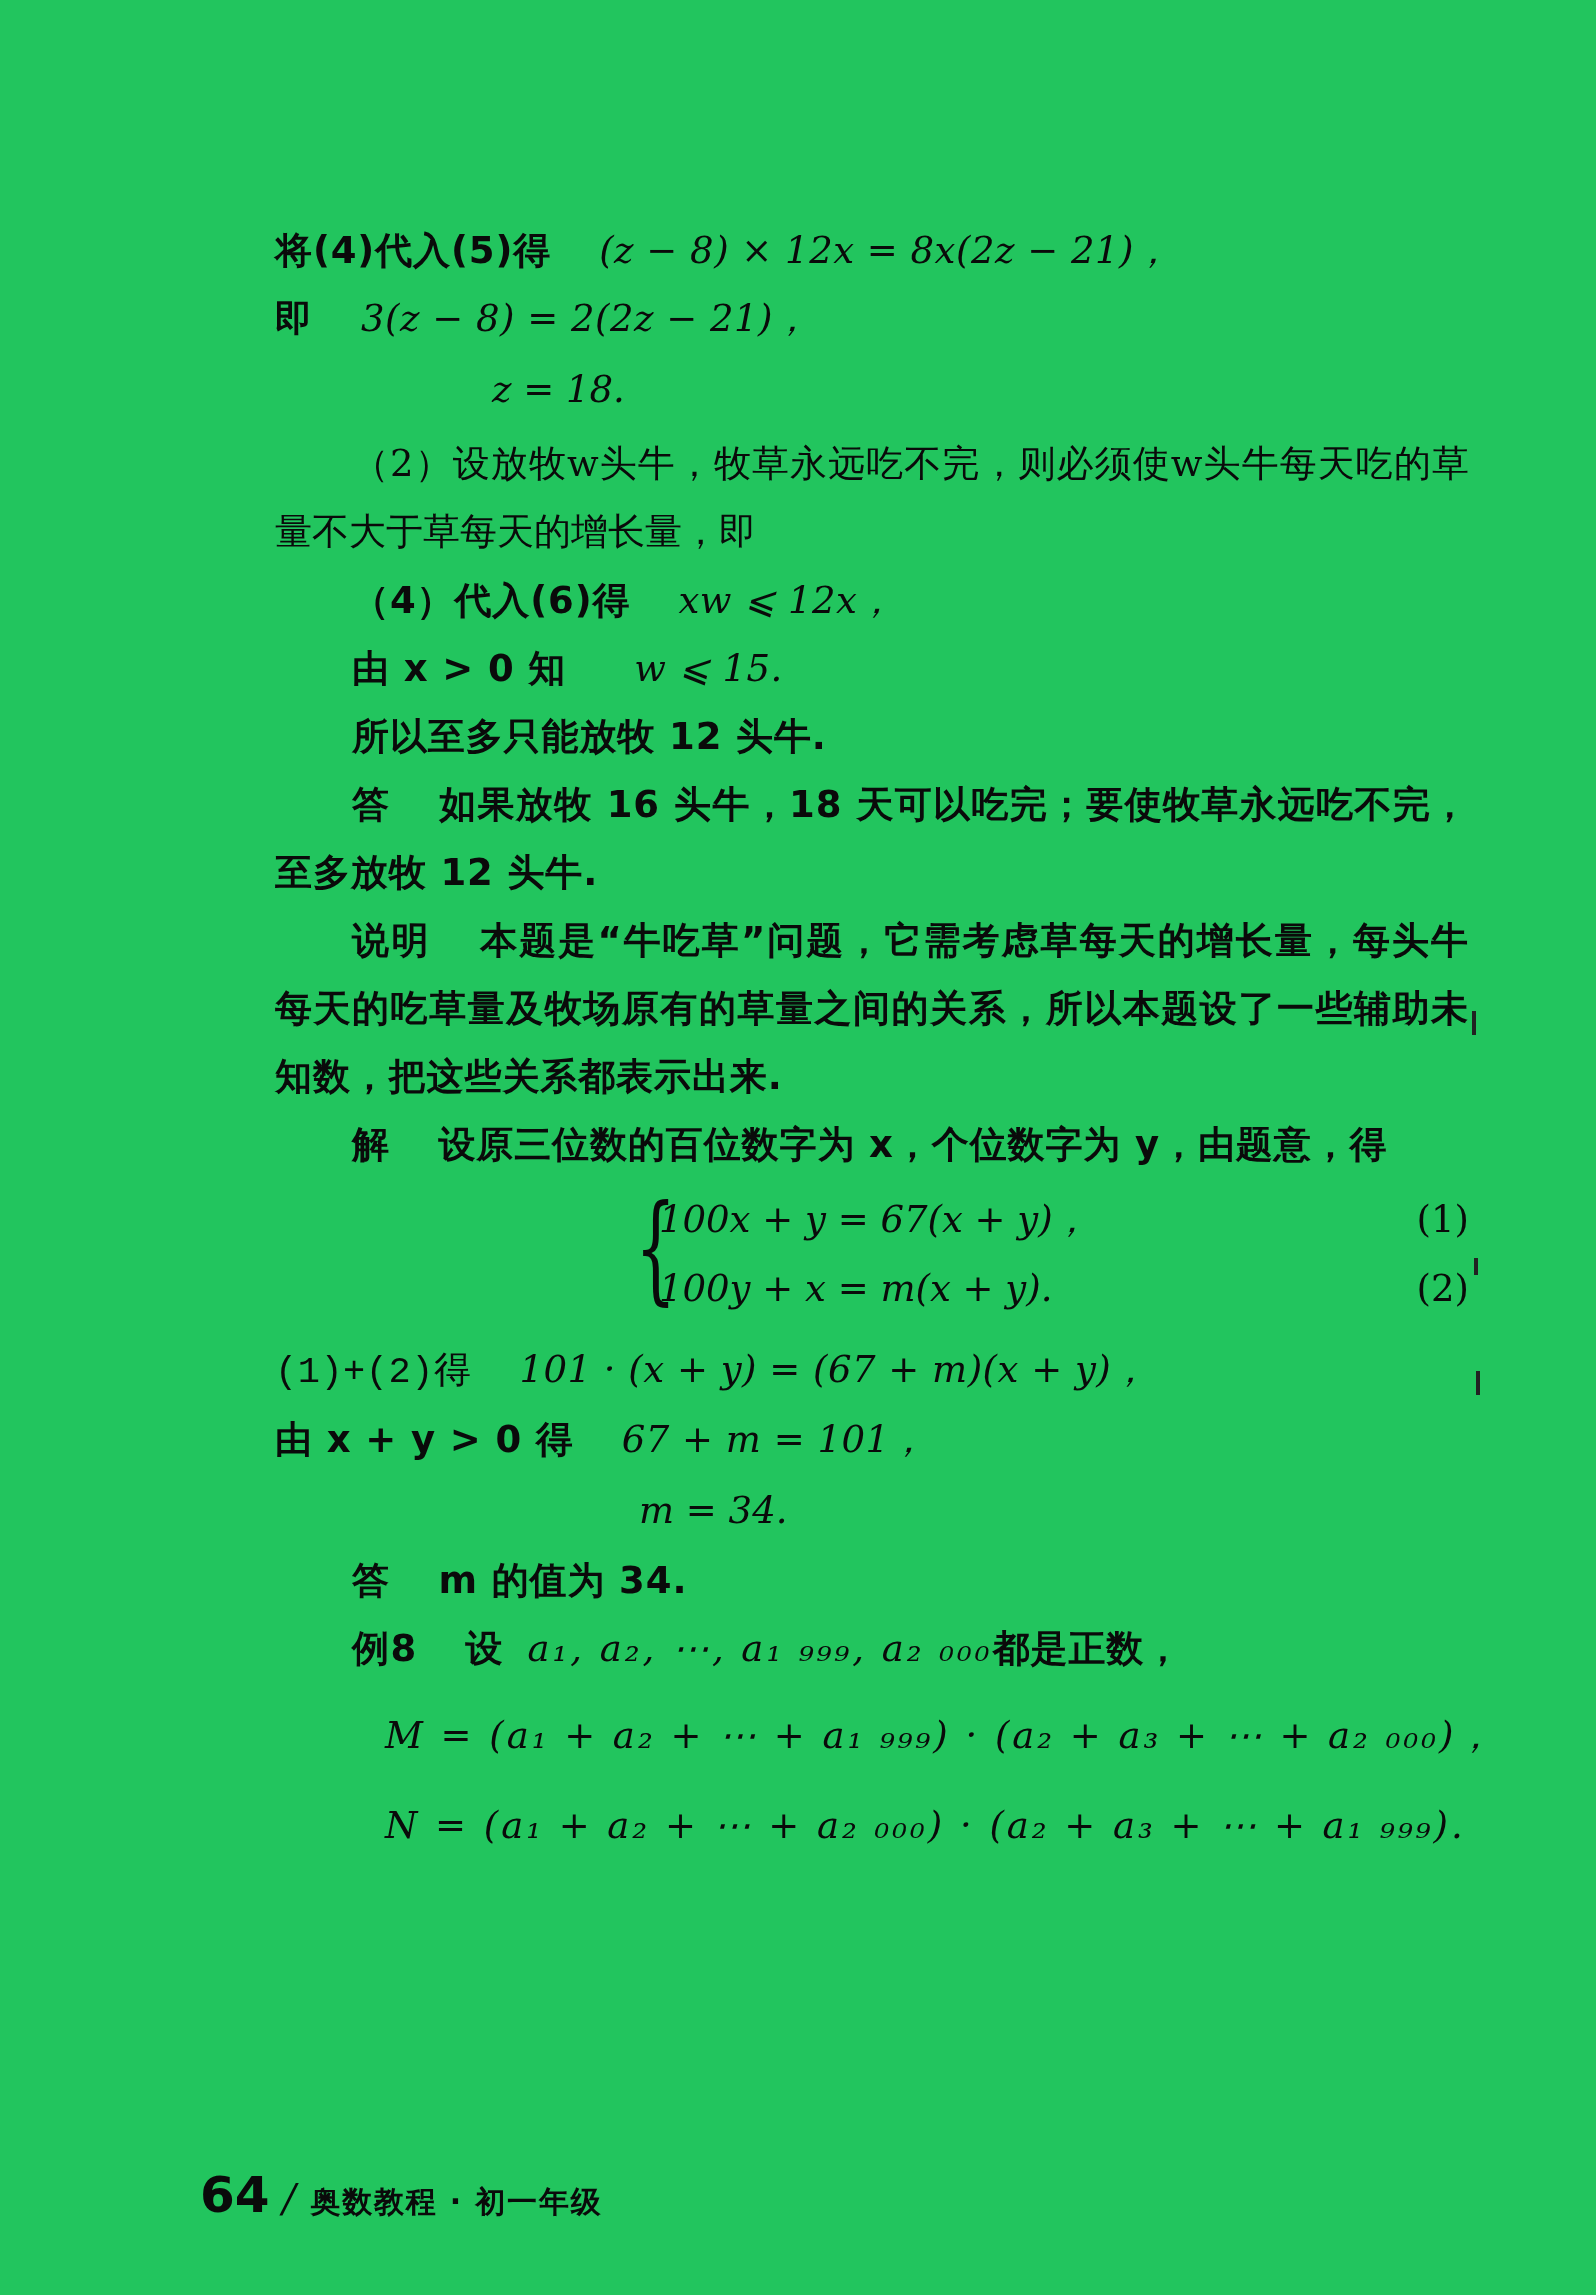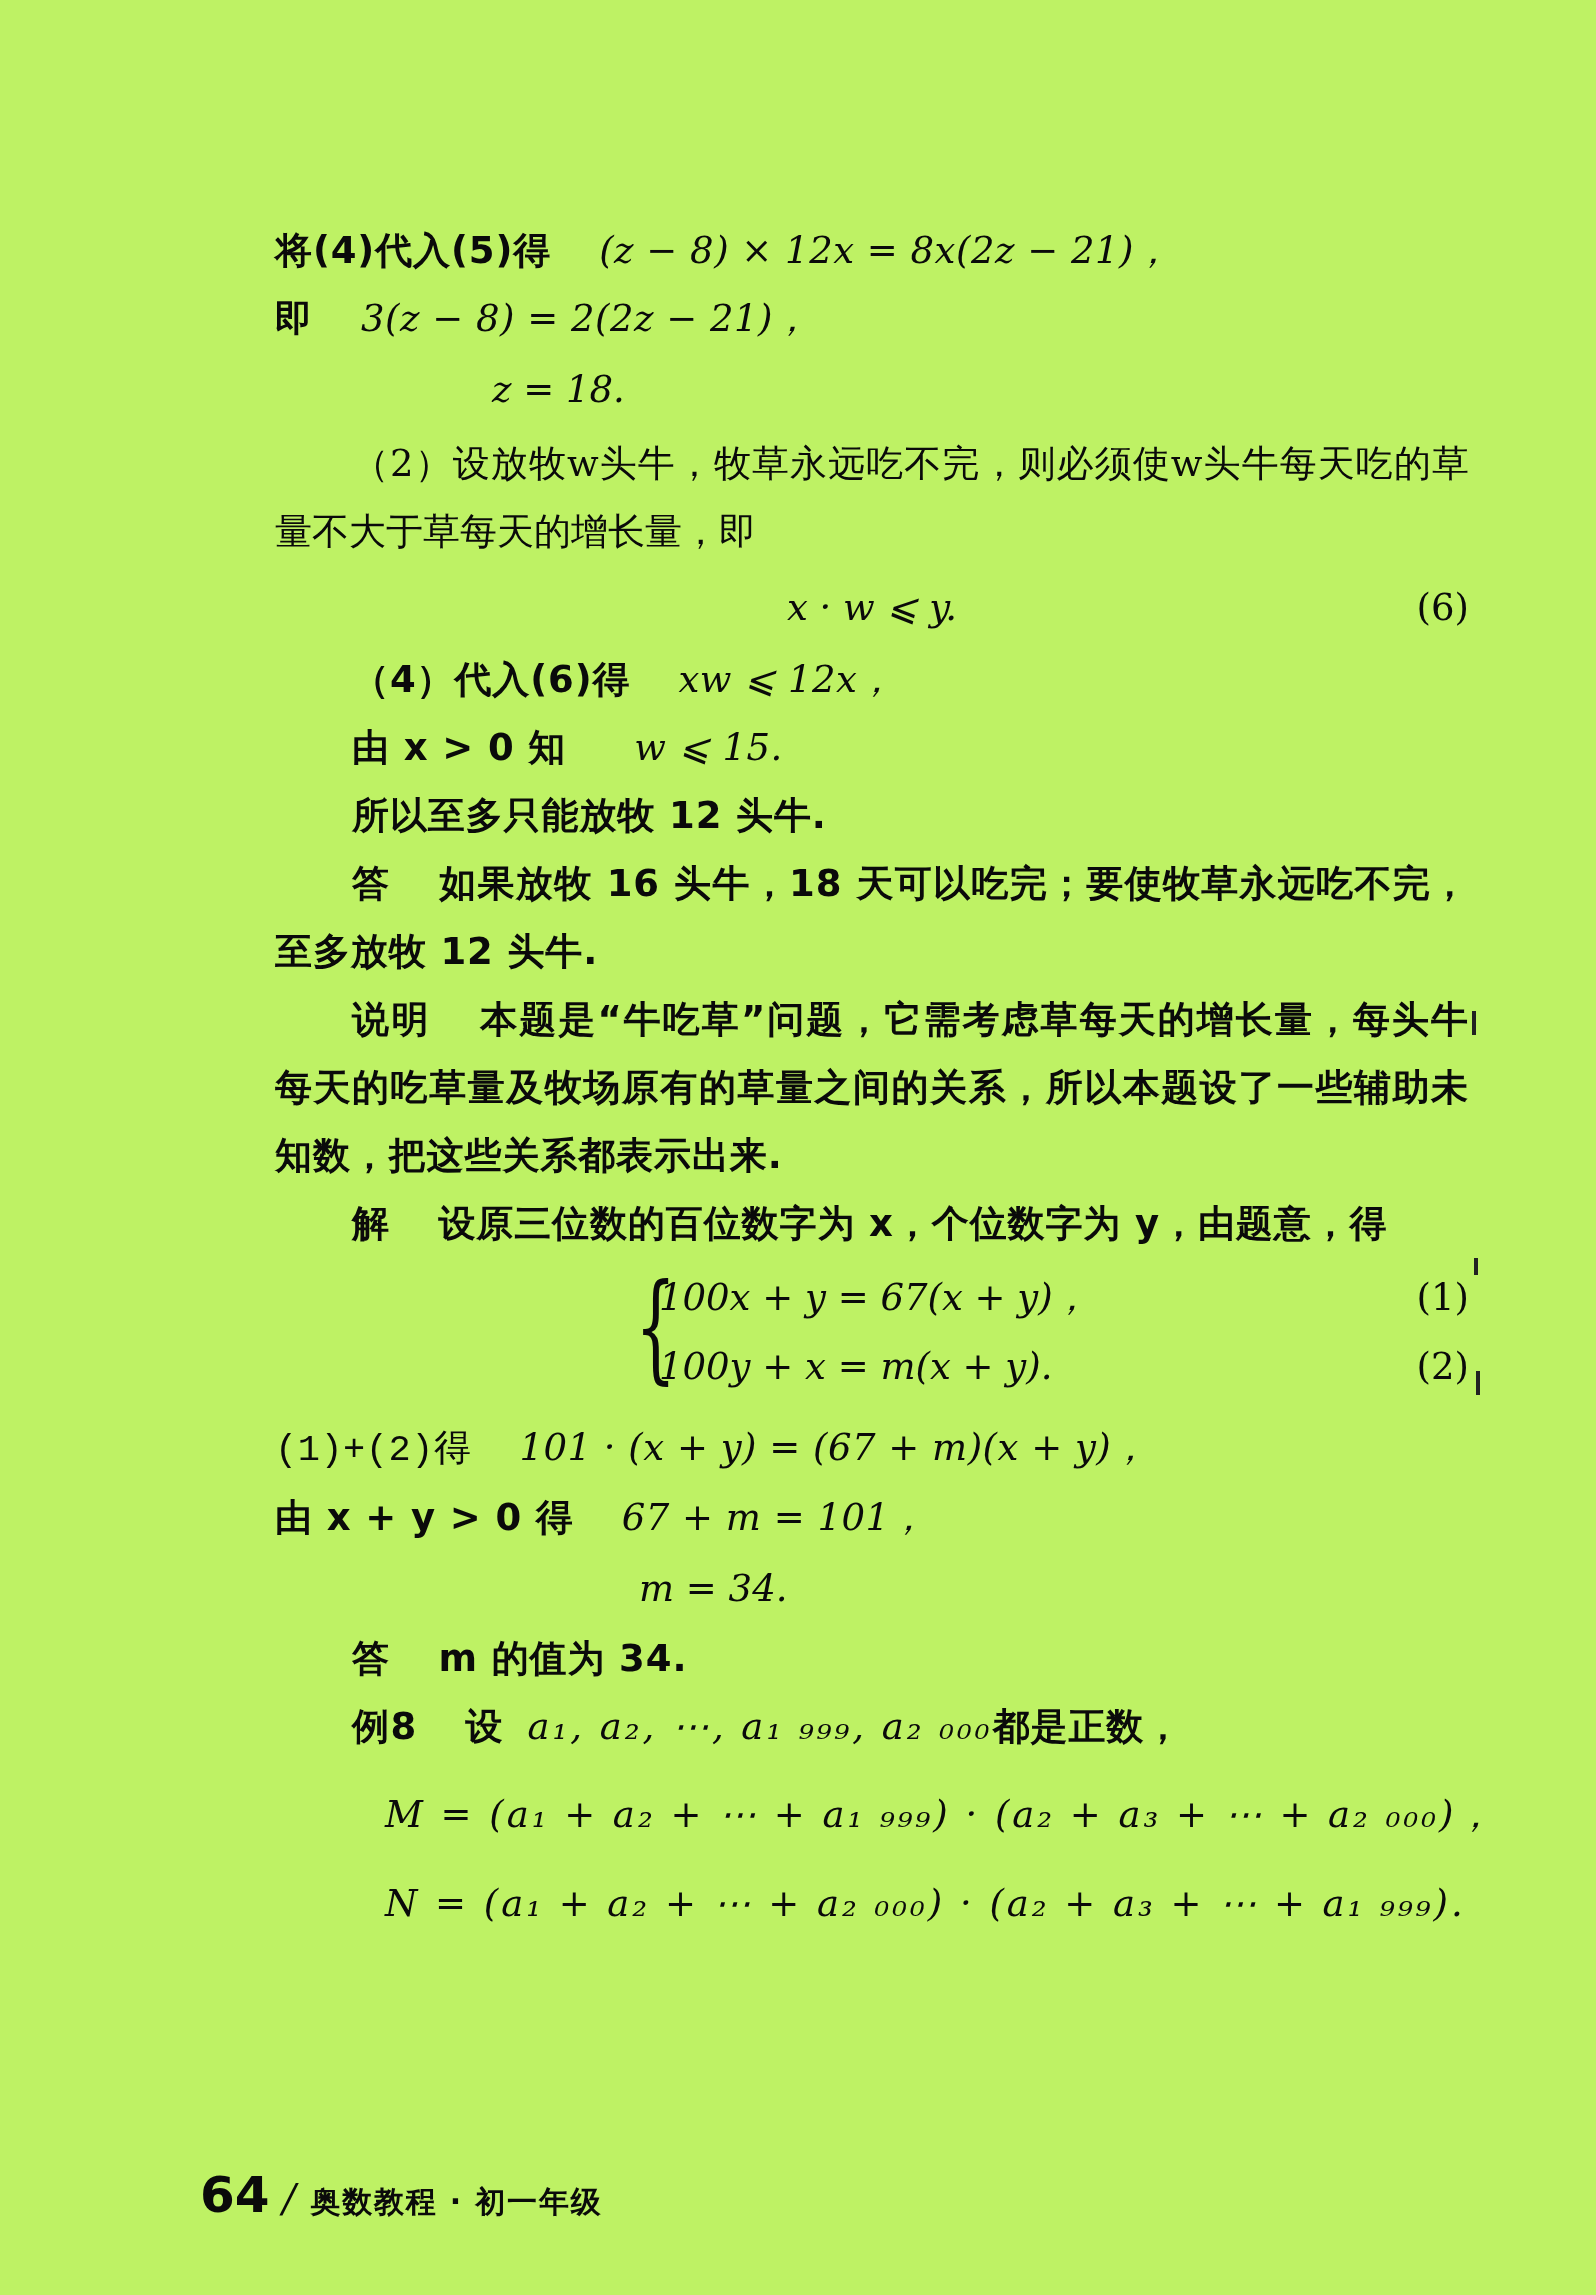--- a/index.html
+++ b/index.html
@@ -14,21 +14,21 @@
     position: relative;
     font-family: "DejaVu Serif", "Liberation Serif", serif;
     color: #0a0a0a;
     overflow: hidden;
   }
   .page {
     position: absolute;
     left: 0; top: 0;
     width: 1596px;
     height: 2296px;
-    background: #bef264;
+    background: #22c55e;
   }
   .content {
     position: absolute;
     left: 275px;
     top: 217px;
     width: 1194px;
   }
   
   .line {
     font-size: 37px;
@@ -157,24 +157,20 @@
   <div class="content">
 
     <div class="line"><span class="han">将(4)代入(5)得</span><span class="gap-md"></span><span class="math">(z − 8) × 12x = 8x(2z − 21)，</span></div>
 
     <div class="line"><span class="han">即</span><span class="gap-md"></span><span class="math">3(z − 8) = 2(2z − 21)，</span></div>
 
     <div class="display" style="padding-left:217px;"><span class="math eq">z = 18.</span></div>
 
     <div class="para" style="text-indent:77px; margin-top:3.7px;">（2）设放牧w头牛，牧草永远吃不完，则必须使w头牛每天吃的草量不大于草每天的增长量，即</div>
 
-    <div class="display center-eq" style="margin-top:5.5px;">
-      <span class="math eq">x · w ⩽ y.</span>
-      <span class="eqno">(6)</span>
-    </div>
 
     <div class="line indent2" style="margin-top:1.8px;"><span class="han">（4）代入(6)得</span><span class="gap-md"></span><span class="math">xw ⩽ 12x，</span></div>
 
     <div class="line indent2"><span class="han">由 x &gt; 0 知</span><span class="gap-lg"></span><span class="math">w ⩽ 15.</span></div>
 
     <div class="line indent2 han">所以至多只能放牧 12 头牛.</div>
 
     <div class="para" style="text-indent:77px;"><span class="bold-han">答</span><span class="gap-md"></span><span class="han">如果放牧 16 头牛，18 天可以吃完；要使牧草永远吃不完，至多放牧 12 头牛.</span></div>
 
     <div class="para" style="text-indent:77px;"><span class="bold-han">说明</span><span class="gap-md"></span><span class="han">本题是“牛吃草”问题，它需考虑草每天的增长量，每头牛每天的吃草量及牧场原有的草量之间的关系，所以本题设了一些辅助未知数，把这些关系都表示出来.</span></div>

